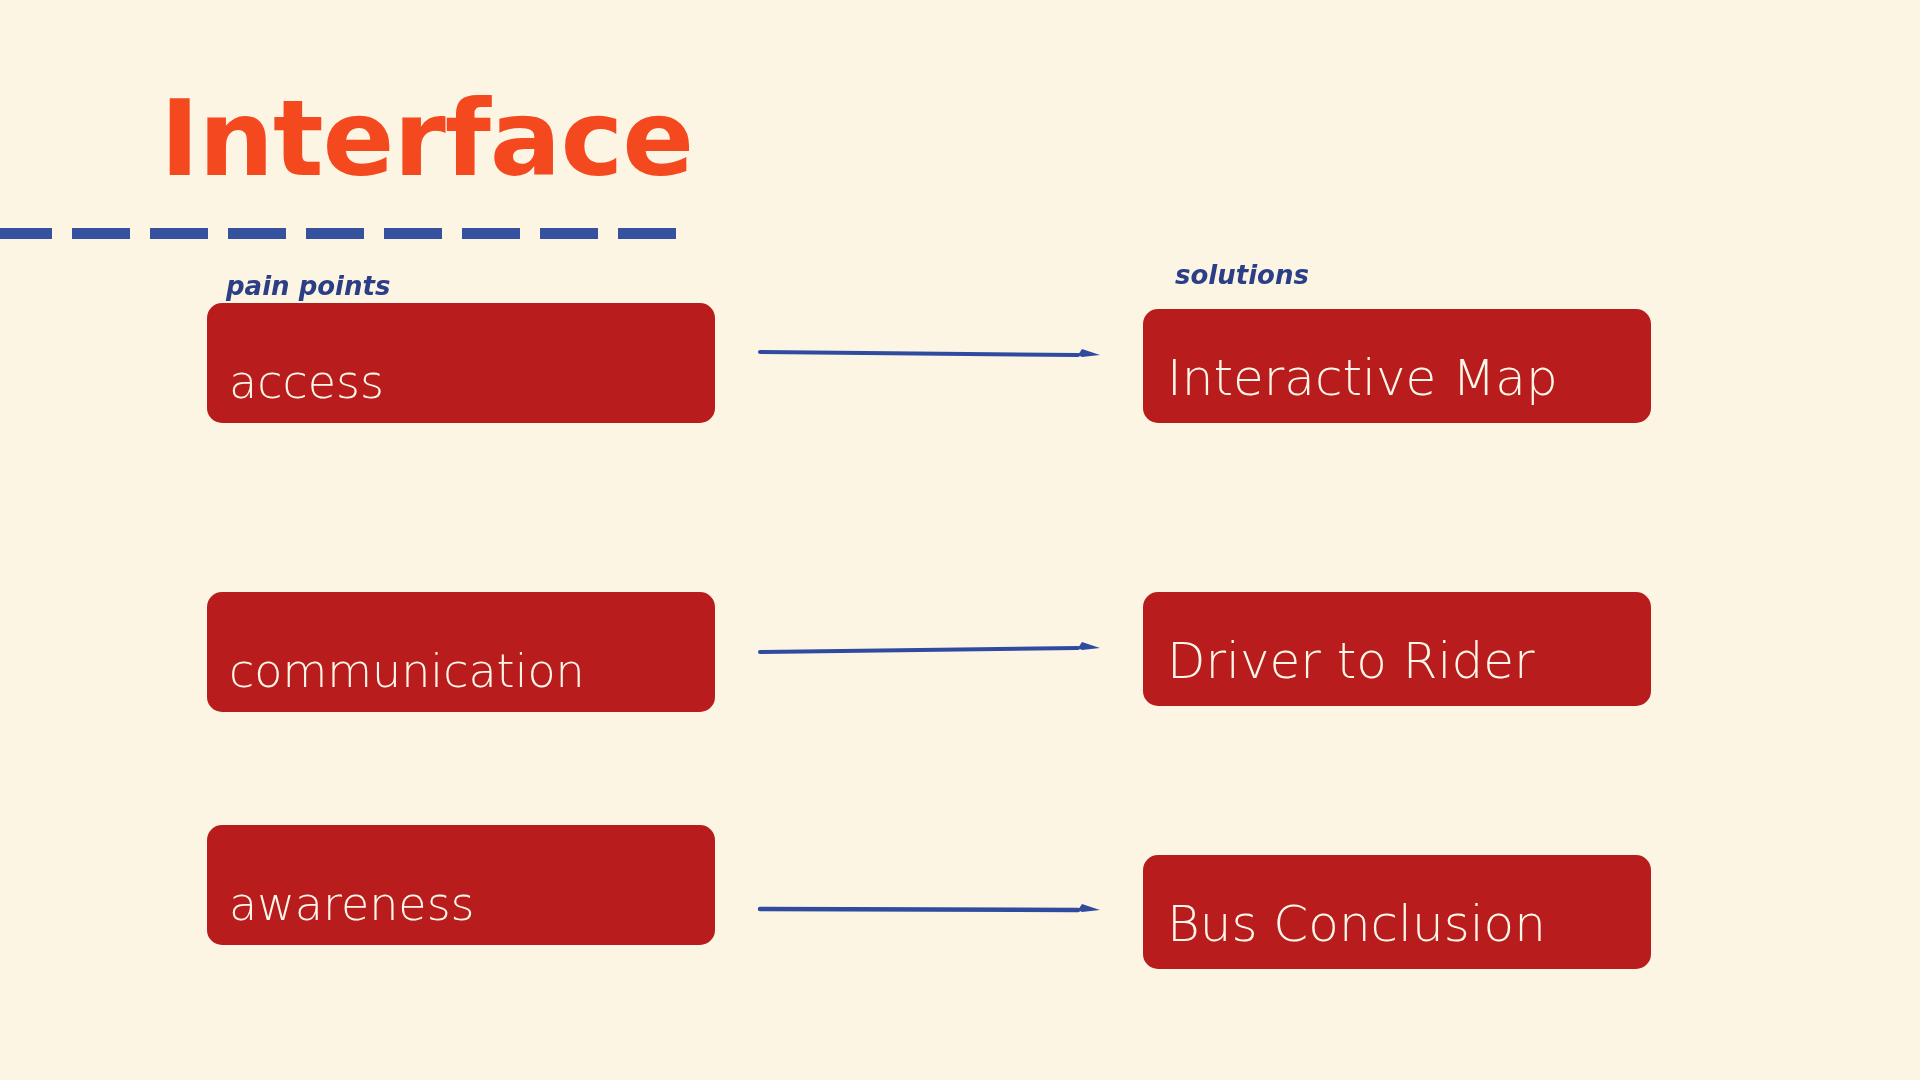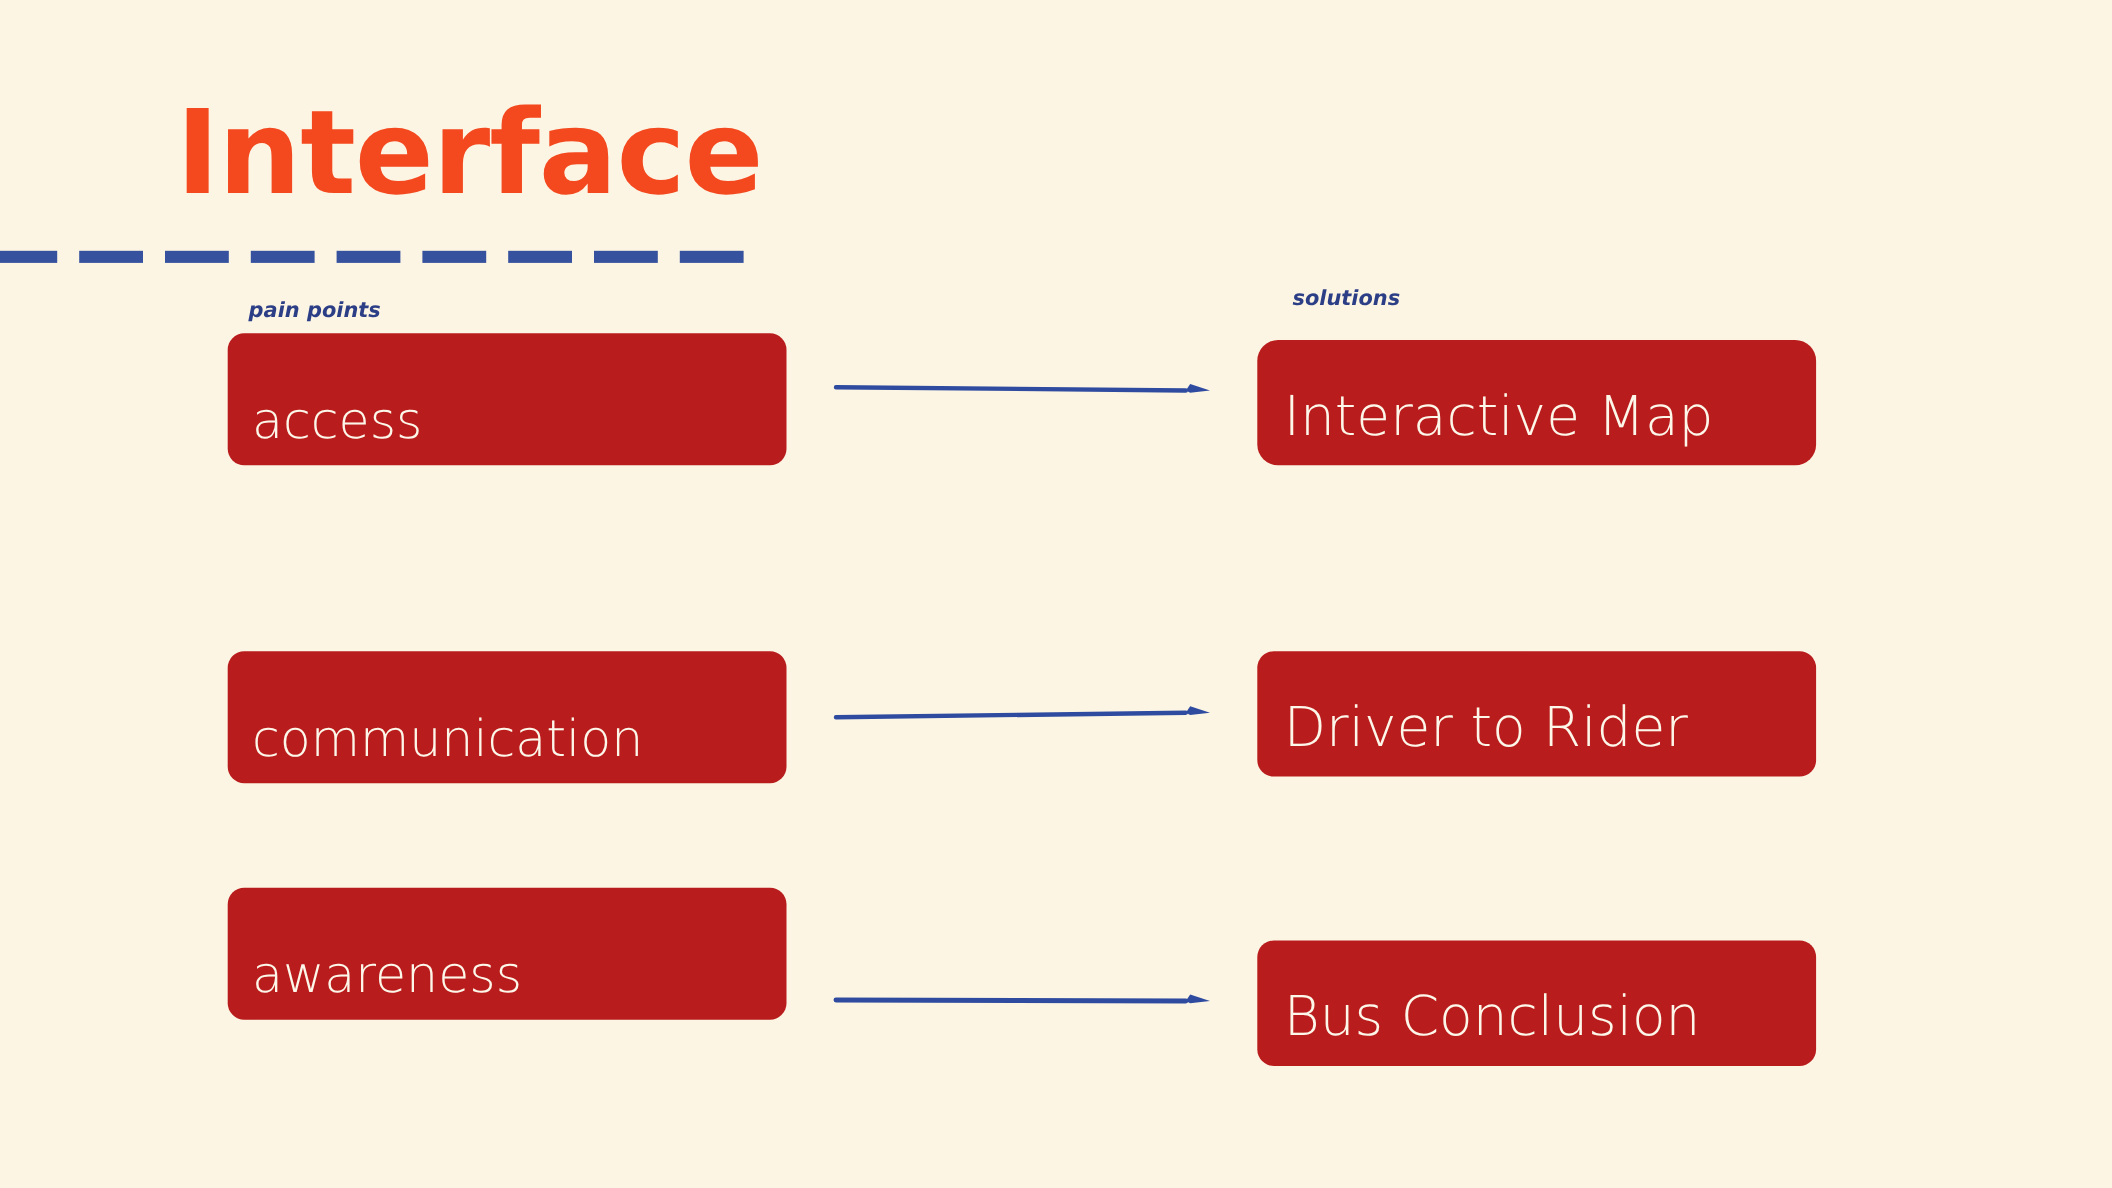--- a/index.html
+++ b/index.html
@@ -46,21 +46,21 @@
     height: 11px;
     background: #36529E;
   }
 
   
   .col-caption {
     position: absolute;
     font-family: "DejaVu Sans", sans-serif;
     font-style: italic;
     font-weight: bold;
-    font-size: 19px;
+    font-size: 26px;
     color: #2C3F86;
     white-space: nowrap;
   }
   #caption-pain   { left: 226px;  top: 271px; }
   #caption-sol    { left: 1175px; top: 260px; text-align: right; }
 
   
   .node {
     position: absolute;
     background: #b91c1c;
@@ -88,23 +88,23 @@
   .sol {
     left: 1143px;
     width: 508px;
     height: 114px;
     padding: 0 0 20px 24px;
     font-size: 50px;
   }
 
   #pain-1 { top: 303px; }
   #pain-2 { top: 592px; }
-  #pain-3 { top: 807px; }
+  #pain-3 { top: 825px; }
 
-  #sol-1  { top: 309px; border-radius: 19px; }
+  #sol-1  { top: 309px; }
   #sol-2  { top: 592px; }
   #sol-3  { top: 855px; }
 
   
   .arrow {
     position: absolute;
     left: 760px;
     width: 345px;
     height: 28px;
     overflow: visible;

